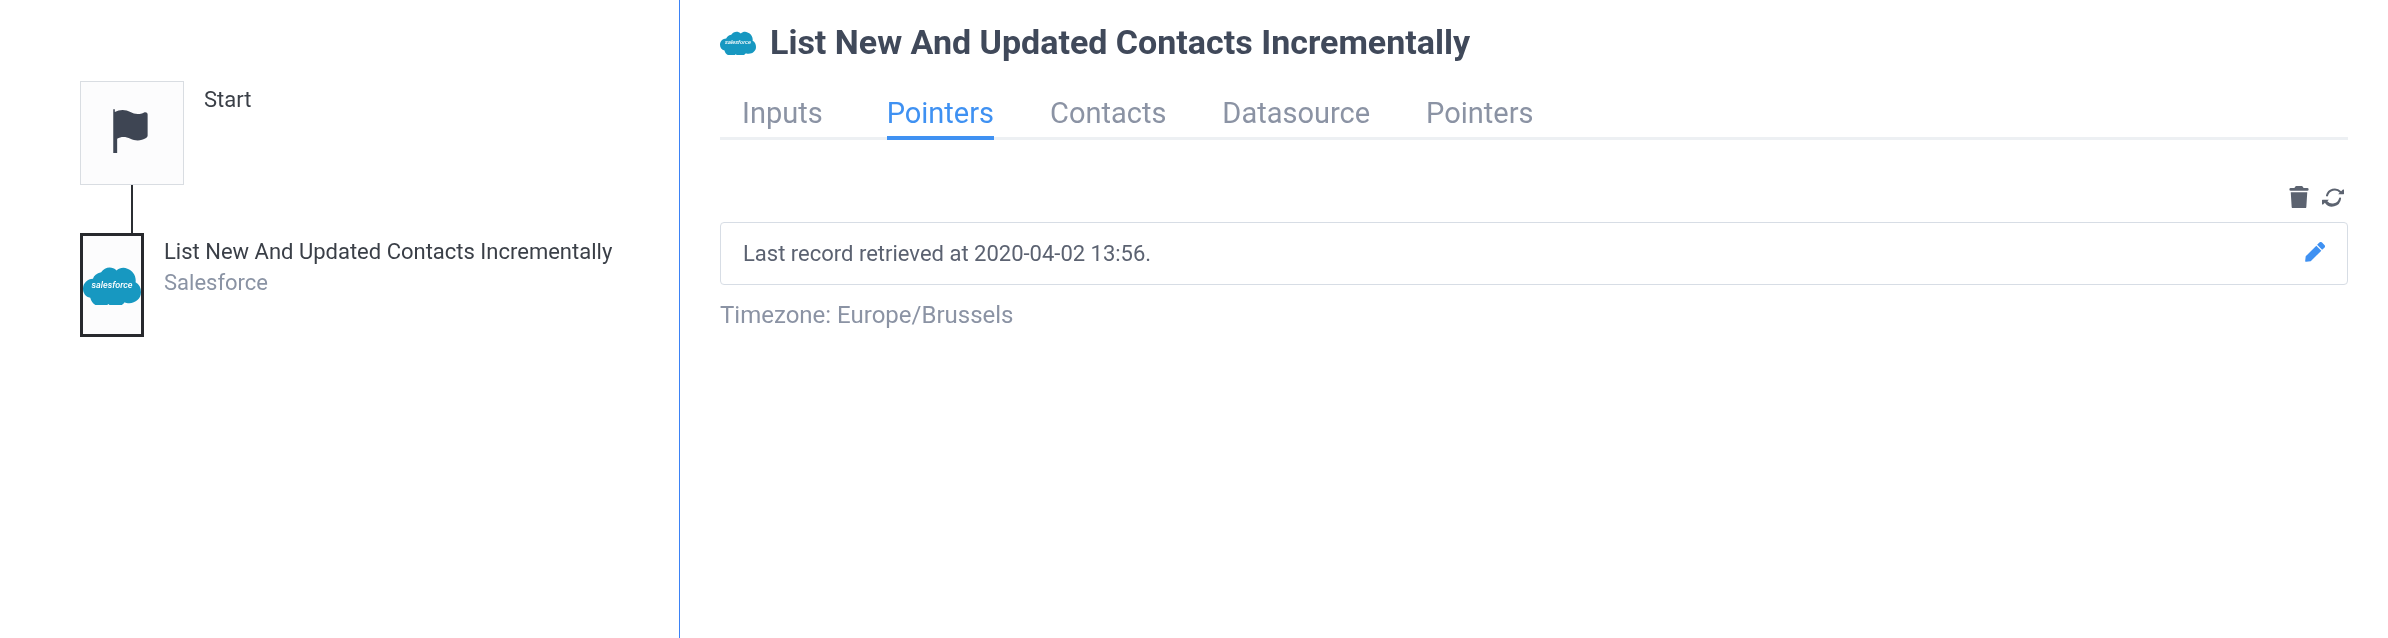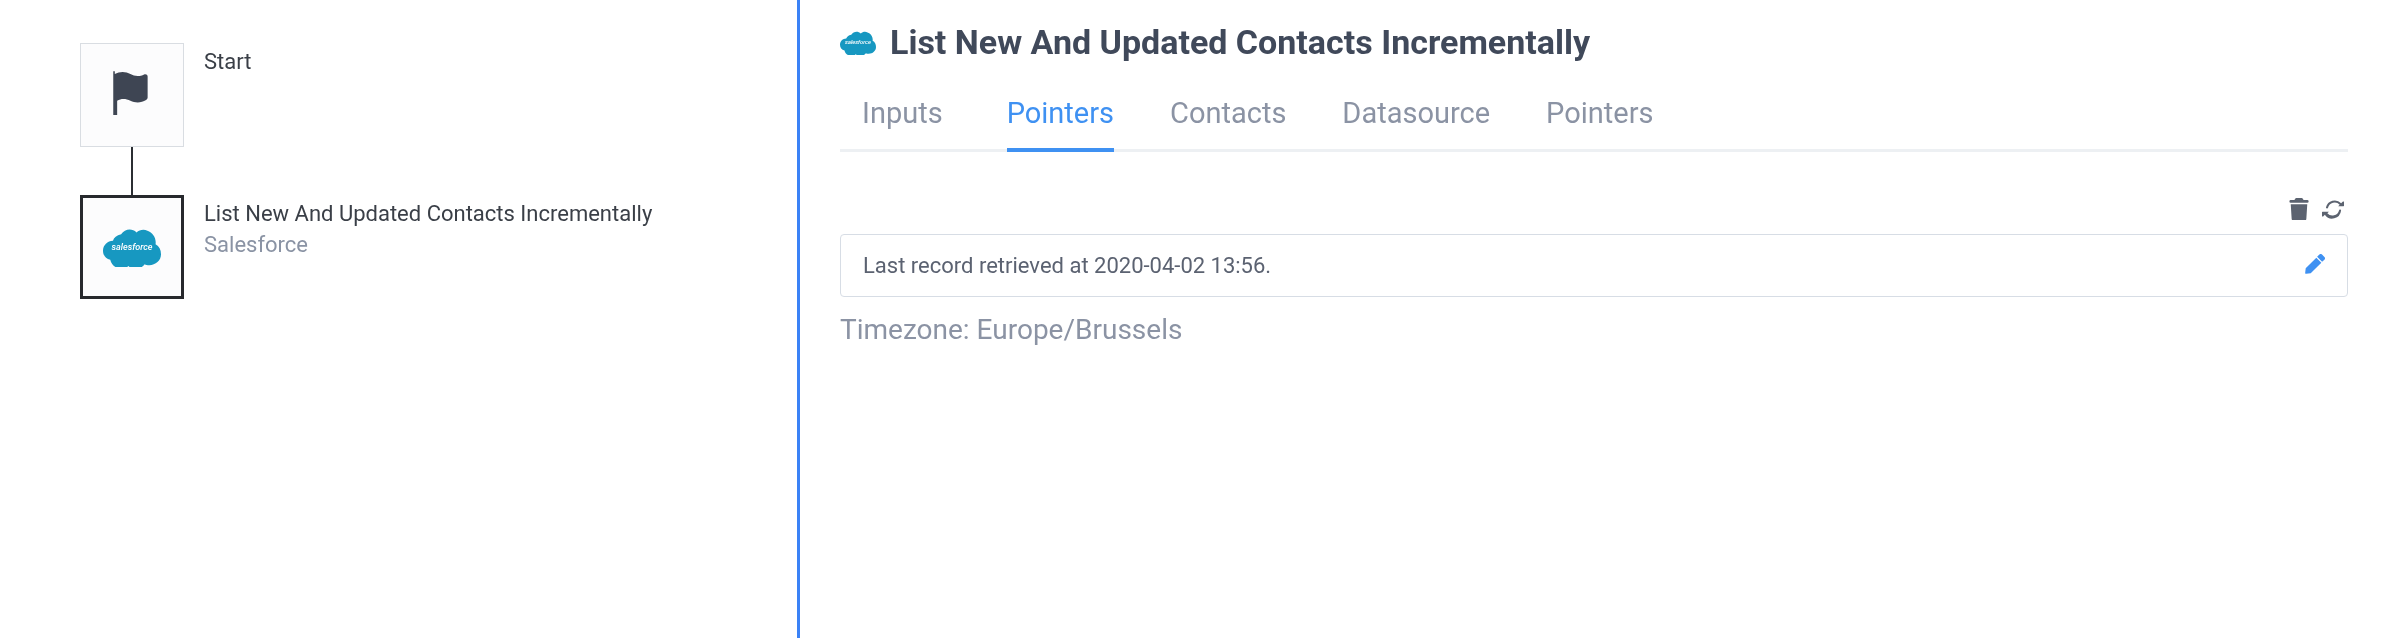--- a/index.html
+++ b/index.html
@@ -11,25 +11,25 @@
       font-family: -apple-system, BlinkMacSystemFont, "Segoe UI", Roboto, Helvetica, Arial, sans-serif;
       display: flex;
       width: 2388px;
       height: 638px;
       background: #ffffff;
       overflow: hidden;
     }
 
     
     .left-panel {
-      width: 800px;
+      width: 680px;
       height: 100%;
       position: relative;
-      padding: 43px 80px;
-      border-right: 3px solid #3b82f6;
+      padding: 81px 80px;
+      border-right: 1px solid #3b82f6;
     }
     .flow {
       position: relative;
     }
     .node-row {
       display: flex;
       align-items: flex-start;
       gap: 20px;
     }
     .node-box {
@@ -114,21 +114,21 @@
     .tabs {
       display: flex;
       gap: 56px;
       padding: 0 22px 0 22px;
       border-bottom: 3px solid #edf0f3;
       margin-bottom: 46px;
     }
     .tab {
       font-size: 29px;
       color: #8b93a4;
-      padding-bottom: 18px;
+      padding-bottom: 6px;
       cursor: pointer;
       position: relative;
       margin-bottom: -3px;
     }
     .tab.active {
       color: #3f91f2;
       border-bottom: 4px solid #3f91f2;
       margin-left: 8px;
     }
 
@@ -162,21 +162,21 @@
       color: #5b6271;
     }
     .edit-icon {
       width: 20px;
       height: 20px;
       fill: #3f91f2;
       cursor: pointer;
     }
 
     .timezone {
-      font-size: 28px;
+      font-size: 24px;
       color: #8b93a4;
     }
   </style>
 </head>
 <body>
 
 <div class="left-panel">
   <div class="flow">
 
     <div class="node-row">

